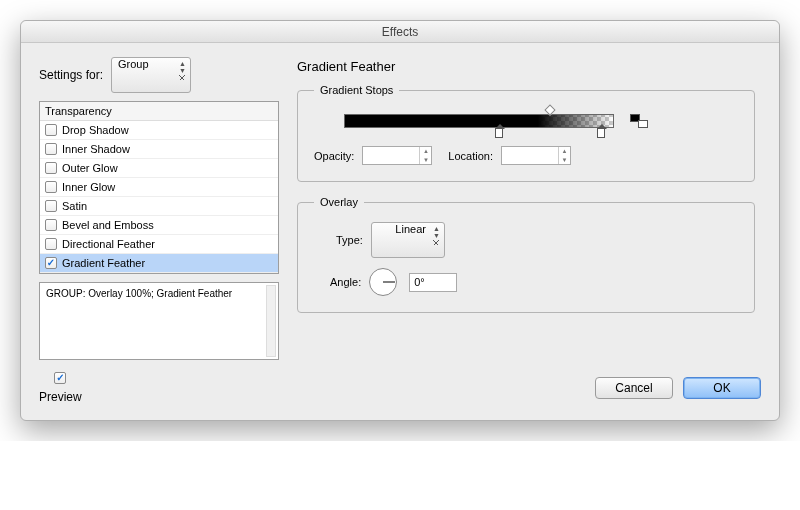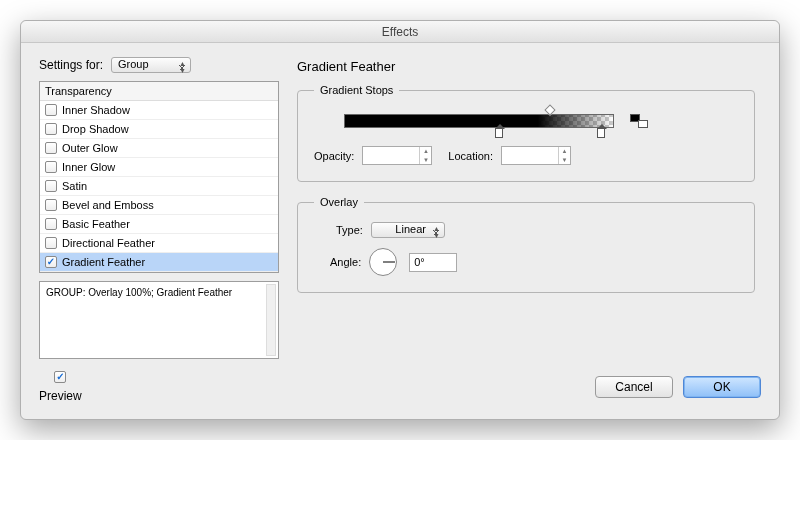--- a/index.html
+++ b/index.html
@@ -36,21 +36,21 @@
   }
   .left { width: 240px; flex-shrink: 0; }
   .right { flex: 1; }
   .settings-row { display: flex; align-items: center; gap: 8px; margin-bottom: 8px; }
   .lbl { font-size: 12px; }
   select.mac, .mac-select {
     font-size: 11px;
     background: linear-gradient(#fdfdfd,#e6e6e6);
     border: 1px solid #aaa;
     border-radius: 3px;
-    height: 16px;
+    height: 36px;
     padding: 0 18px 0 6px;
     position: relative;
   }
   .mac-select::after {
     content: "";
     position: absolute;
     right: 5px; top: 50%;
     width: 6px; height: 10px;
     transform: translateY(-50%);
     background:
@@ -209,45 +209,41 @@
           <span>Group</span>
           <div class="arrows">▲<br>▼</div>
         </div>
       </div>
 
       <div class="effects-list">
         <div class="header">Transparency</div>
         <div id="effects-items">
             <div class="item">
               <span class="chk"></span>
+              <span>Drop Shadow</span>
+            </div>
+            <div class="item">
+              <span class="chk"></span>
               <span>Inner Shadow</span>
             </div>
             <div class="item">
               <span class="chk"></span>
-              <span>Drop Shadow</span>
-            </div>
-            <div class="item">
-              <span class="chk"></span>
               <span>Outer Glow</span>
             </div>
             <div class="item">
               <span class="chk"></span>
               <span>Inner Glow</span>
             </div>
             <div class="item">
               <span class="chk"></span>
               <span>Satin</span>
             </div>
             <div class="item">
               <span class="chk"></span>
               <span>Bevel and Emboss</span>
-            </div>
-            <div class="item">
-              <span class="chk"></span>
-              <span>Basic Feather</span>
             </div>
             <div class="item">
               <span class="chk"></span>
               <span>Directional Feather</span>
             </div>
             <div class="item selected">
               <span class="chk checked"></span>
               <span>Gradient Feather</span>
             </div>
           </div>

